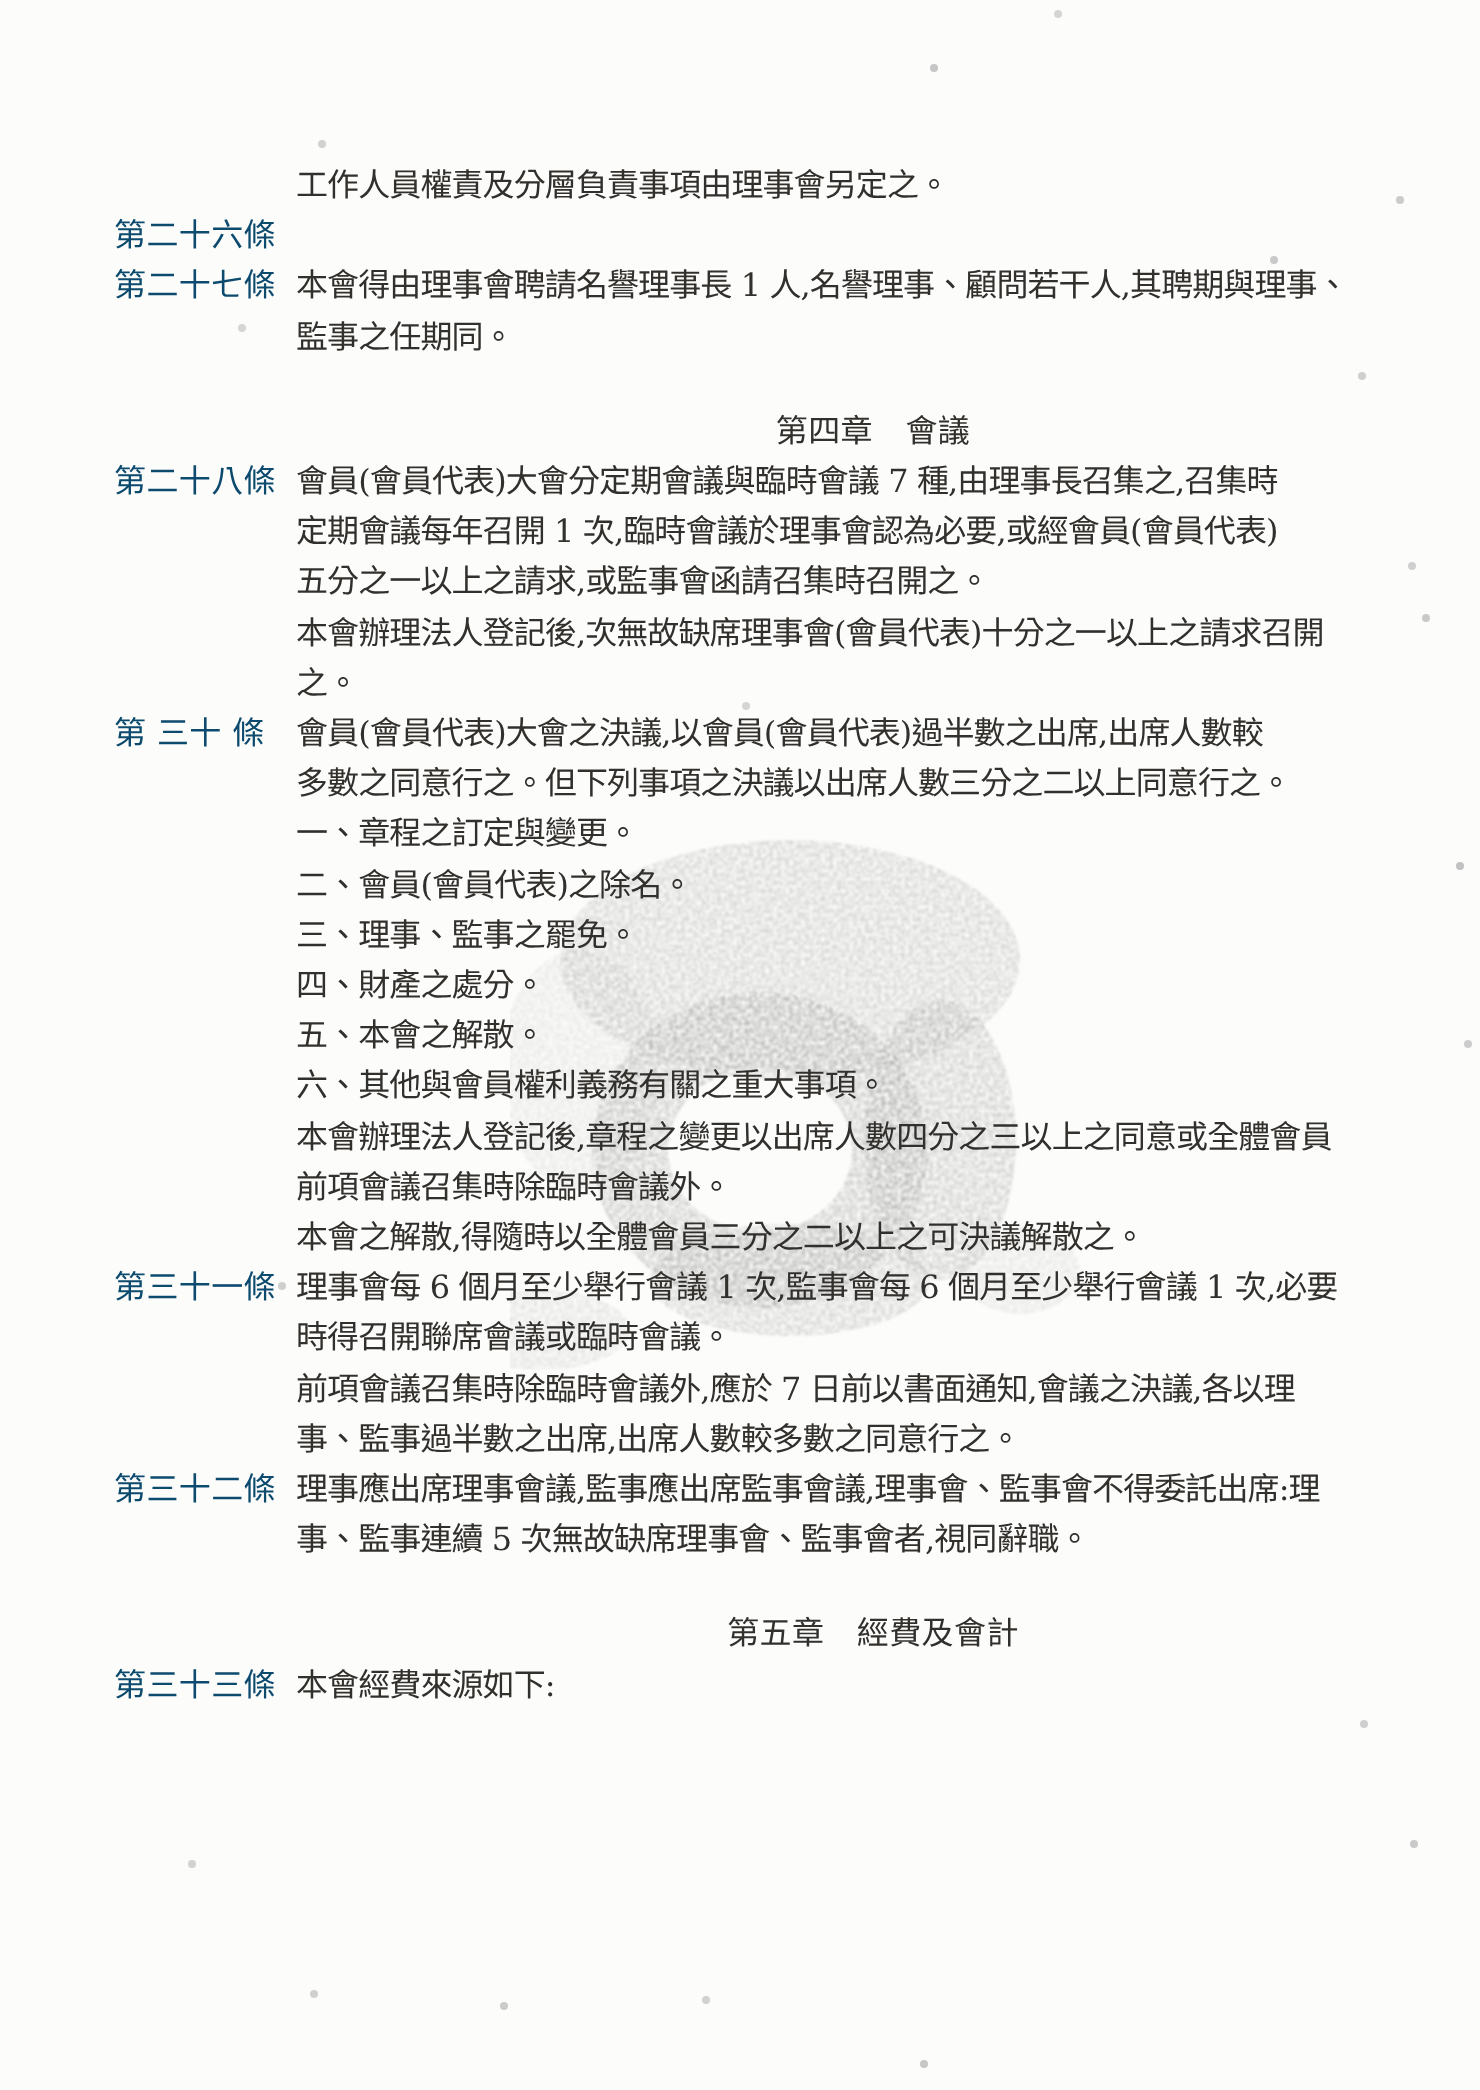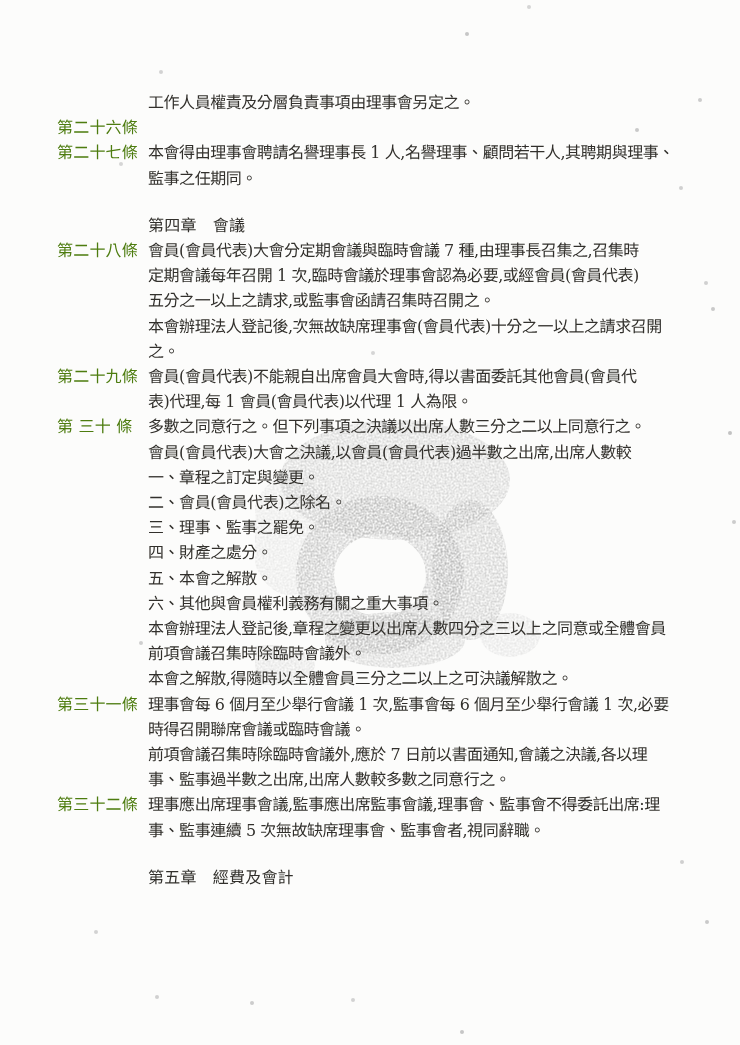--- a/index.html
+++ b/index.html
@@ -5,34 +5,34 @@
   html,body{margin:0;padding:0;}
   body{
     width:740px;height:1045px;overflow:hidden;
     background:#e9e9e9;
     font-family:"DejaVu Serif","Liberation Serif",serif;
   }
   .page{
     position:relative;width:740px;height:1045px;
     background:#fcfcfb;color:#2f2d29;overflow:hidden;
   }
-  .content{position:absolute;left:57px;top:90px;width:668px;}
+  .content{position:absolute;left:57px;top:80px;width:668px;}
   .row{display:flex;align-items:flex-start;}
   .row.chapter{margin-top:22px;}
   .num{
     flex:0 0 91px;width:91px;
     font-size:16px;line-height:25.2px;letter-spacing:0.2px;
-    white-space:pre;color:#4d7c0f;
+    white-space:pre;color:#0c4a6e;
   }
   .body{flex:1 1 auto;min-width:0;}
   .line{
     font-size:16px;line-height:25.2px;letter-spacing:-0.45px;
     white-space:pre;color:#32302c;
   }
-  .chapter-line{letter-spacing:0.2px;}
+  .chapter-line{letter-spacing:0.2px;text-align:center;}
   .smudge{position:absolute;left:255px;top:415px;opacity:0.8;pointer-events:none;}
   .speckles{
     position:absolute;left:0;top:0;width:2px;height:2px;border-radius:50%;
     background:transparent;pointer-events:none;
     box-shadow:
       466px 33px 0 1px #c6c6c6, 699px 99px 0 1px #cccccc,
       636px 129px 0 1px #c9c9c9, 160px 71px 0 1px #d2d2d2,
       712px 308px 0 1px #c9c9c9, 729px 432px 0 1px #c2c2c2,
       733px 521px 0 1px #cccccc, 705px 282px 0 1px #d0d0d0,
       681px 861px 0 1px #cfcfcf, 706px 921px 0 1px #c9c9c9,
@@ -97,31 +97,24 @@
         <div class="num">第二十八條</div>
         <div class="body">
           <div class="line">會員(會員代表)大會分定期會議與臨時會議 7 種,由理事長召集之,召集時</div>
           <div class="line">定期會議每年召開 1 次,臨時會議於理事會認為必要,或經會員(會員代表)</div>
           <div class="line">五分之一以上之請求,或監事會函請召集時召開之。</div>
           <div class="line">本會辦理法人登記後,次無故缺席理事會(會員代表)十分之一以上之請求召開</div>
           <div class="line">之。</div>
         </div>
       </div>
       <div class="row article">
-        <div class="num">第二十九條</div>
-        <div class="body">
-          <div class="line">會員(會員代表)不能親自出席會員大會時,得以書面委託其他會員(會員代</div>
-          <div class="line">表)代理,每 1 會員(會員代表)以代理 1 人為限。</div>
-        </div>
-      </div>
-      <div class="row article">
         <div class="num">第 三十 條</div>
         <div class="body">
+          <div class="line">會員(會員代表)大會之決議,以會員(會員代表)過半數之出席,出席人數較</div>
           <div class="line">多數之同意行之。但下列事項之決議以出席人數三分之二以上同意行之。</div>
-          <div class="line">會員(會員代表)大會之決議,以會員(會員代表)過半數之出席,出席人數較</div>
           <div class="line">一、章程之訂定與變更。</div>
           <div class="line">二、會員(會員代表)之除名。</div>
           <div class="line">三、理事、監事之罷免。</div>
           <div class="line">四、財產之處分。</div>
           <div class="line">五、本會之解散。</div>
           <div class="line">六、其他與會員權利義務有關之重大事項。</div>
           <div class="line">本會辦理法人登記後,章程之變更以出席人數四分之三以上之同意或全體會員</div>
           <div class="line">前項會議召集時除臨時會議外。</div>
           <div class="line">本會之解散,得隨時以全體會員三分之二以上之可決議解散之。</div>
         </div>
@@ -141,15 +134,21 @@
           <div class="line">理事應出席理事會議,監事應出席監事會議,理事會、監事會不得委託出席:理</div>
           <div class="line">事、監事連續 5 次無故缺席理事會、監事會者,視同辭職。</div>
         </div>
       </div>
       <div class="row chapter">
         <div class="num"></div>
         <div class="body">
           <div class="line chapter-line">第五章　經費及會計</div>
         </div>
       </div>
+      <div class="row article">
+        <div class="num">第三十三條</div>
+        <div class="body">
+          <div class="line">本會經費來源如下:</div>
+        </div>
+      </div>
     </div>
 
 </div>
 
 </body></html>

